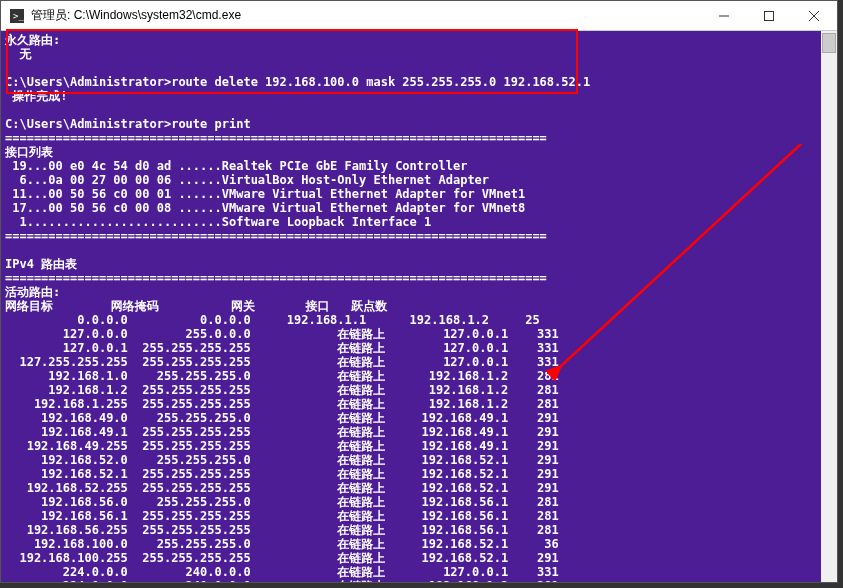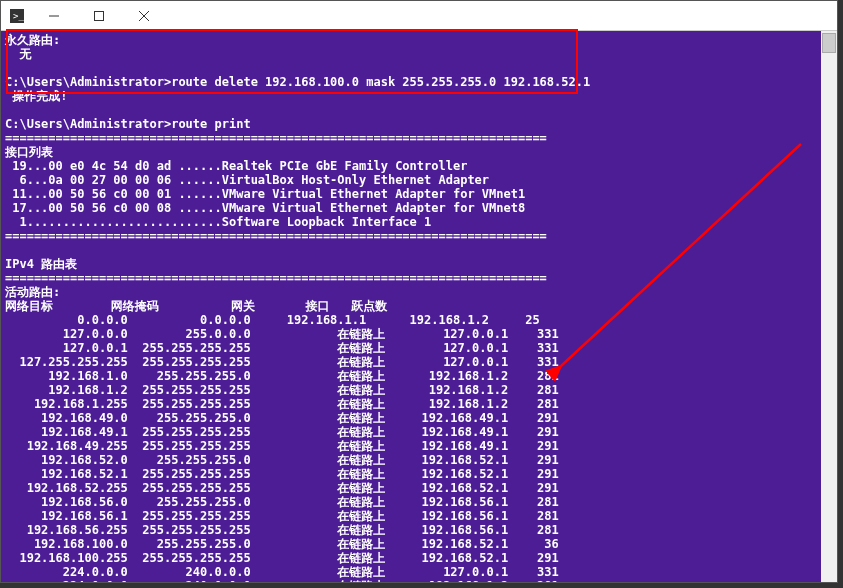--- a/index.html
+++ b/index.html
@@ -110,20 +110,21 @@
 <body>
 
 <div class="window">
   <div class="titlebar">
     <span class="title-icon">
       <svg width="14" height="14" viewBox="0 0 14 14">
           <rect x="0" y="0" width="14" height="14" fill="#333"></rect>
           <text x="3" y="10" fill="#fff" font-size="9" font-family="monospace">&gt;_</text>
         </svg>
     </span>
+    <span class="title-text">管理员: C:\Windows\system32\cmd.exe</span>
     <div class="win-controls">
       <div class="win-btn">
         <svg width="10" height="10">
             <line x1="0" y1="5" x2="10" y2="5" stroke="#333" stroke-width="1"></line>
           </svg>
       </div>
       <div class="win-btn">
         <svg width="10" height="10">
             <rect x="0.5" y="0.5" width="9" height="9" fill="none" stroke="#333" stroke-width="1"></rect>
           </svg>

